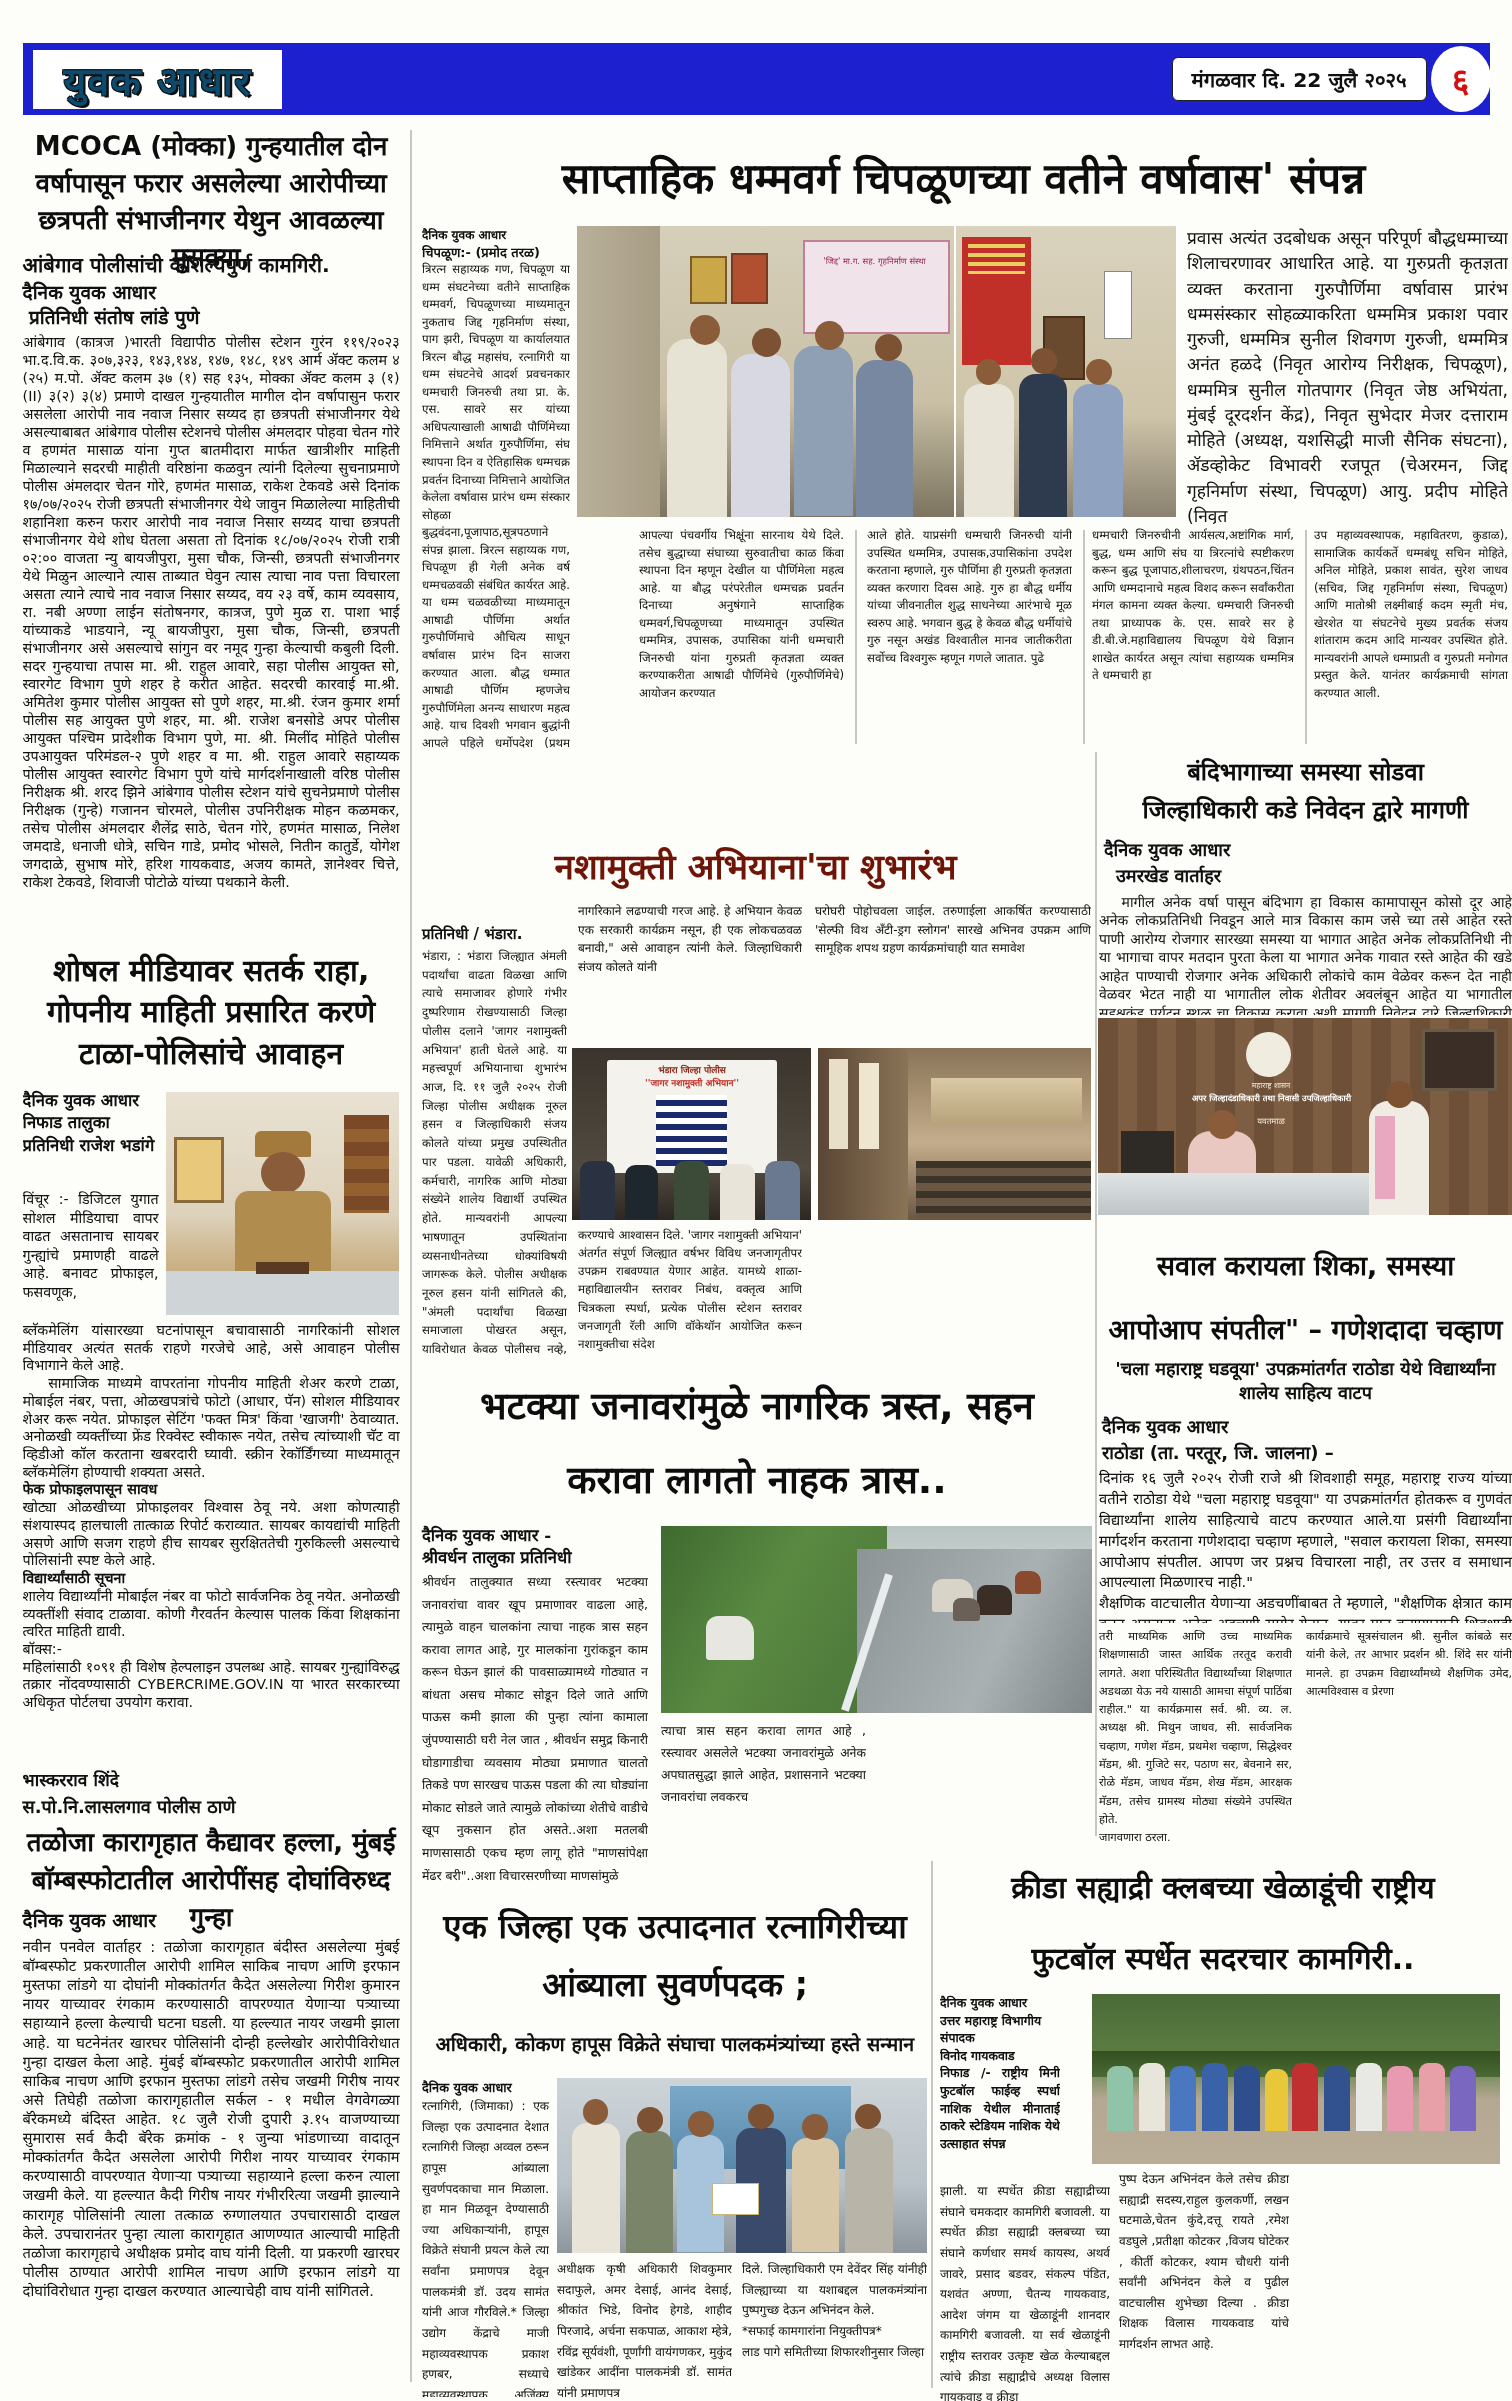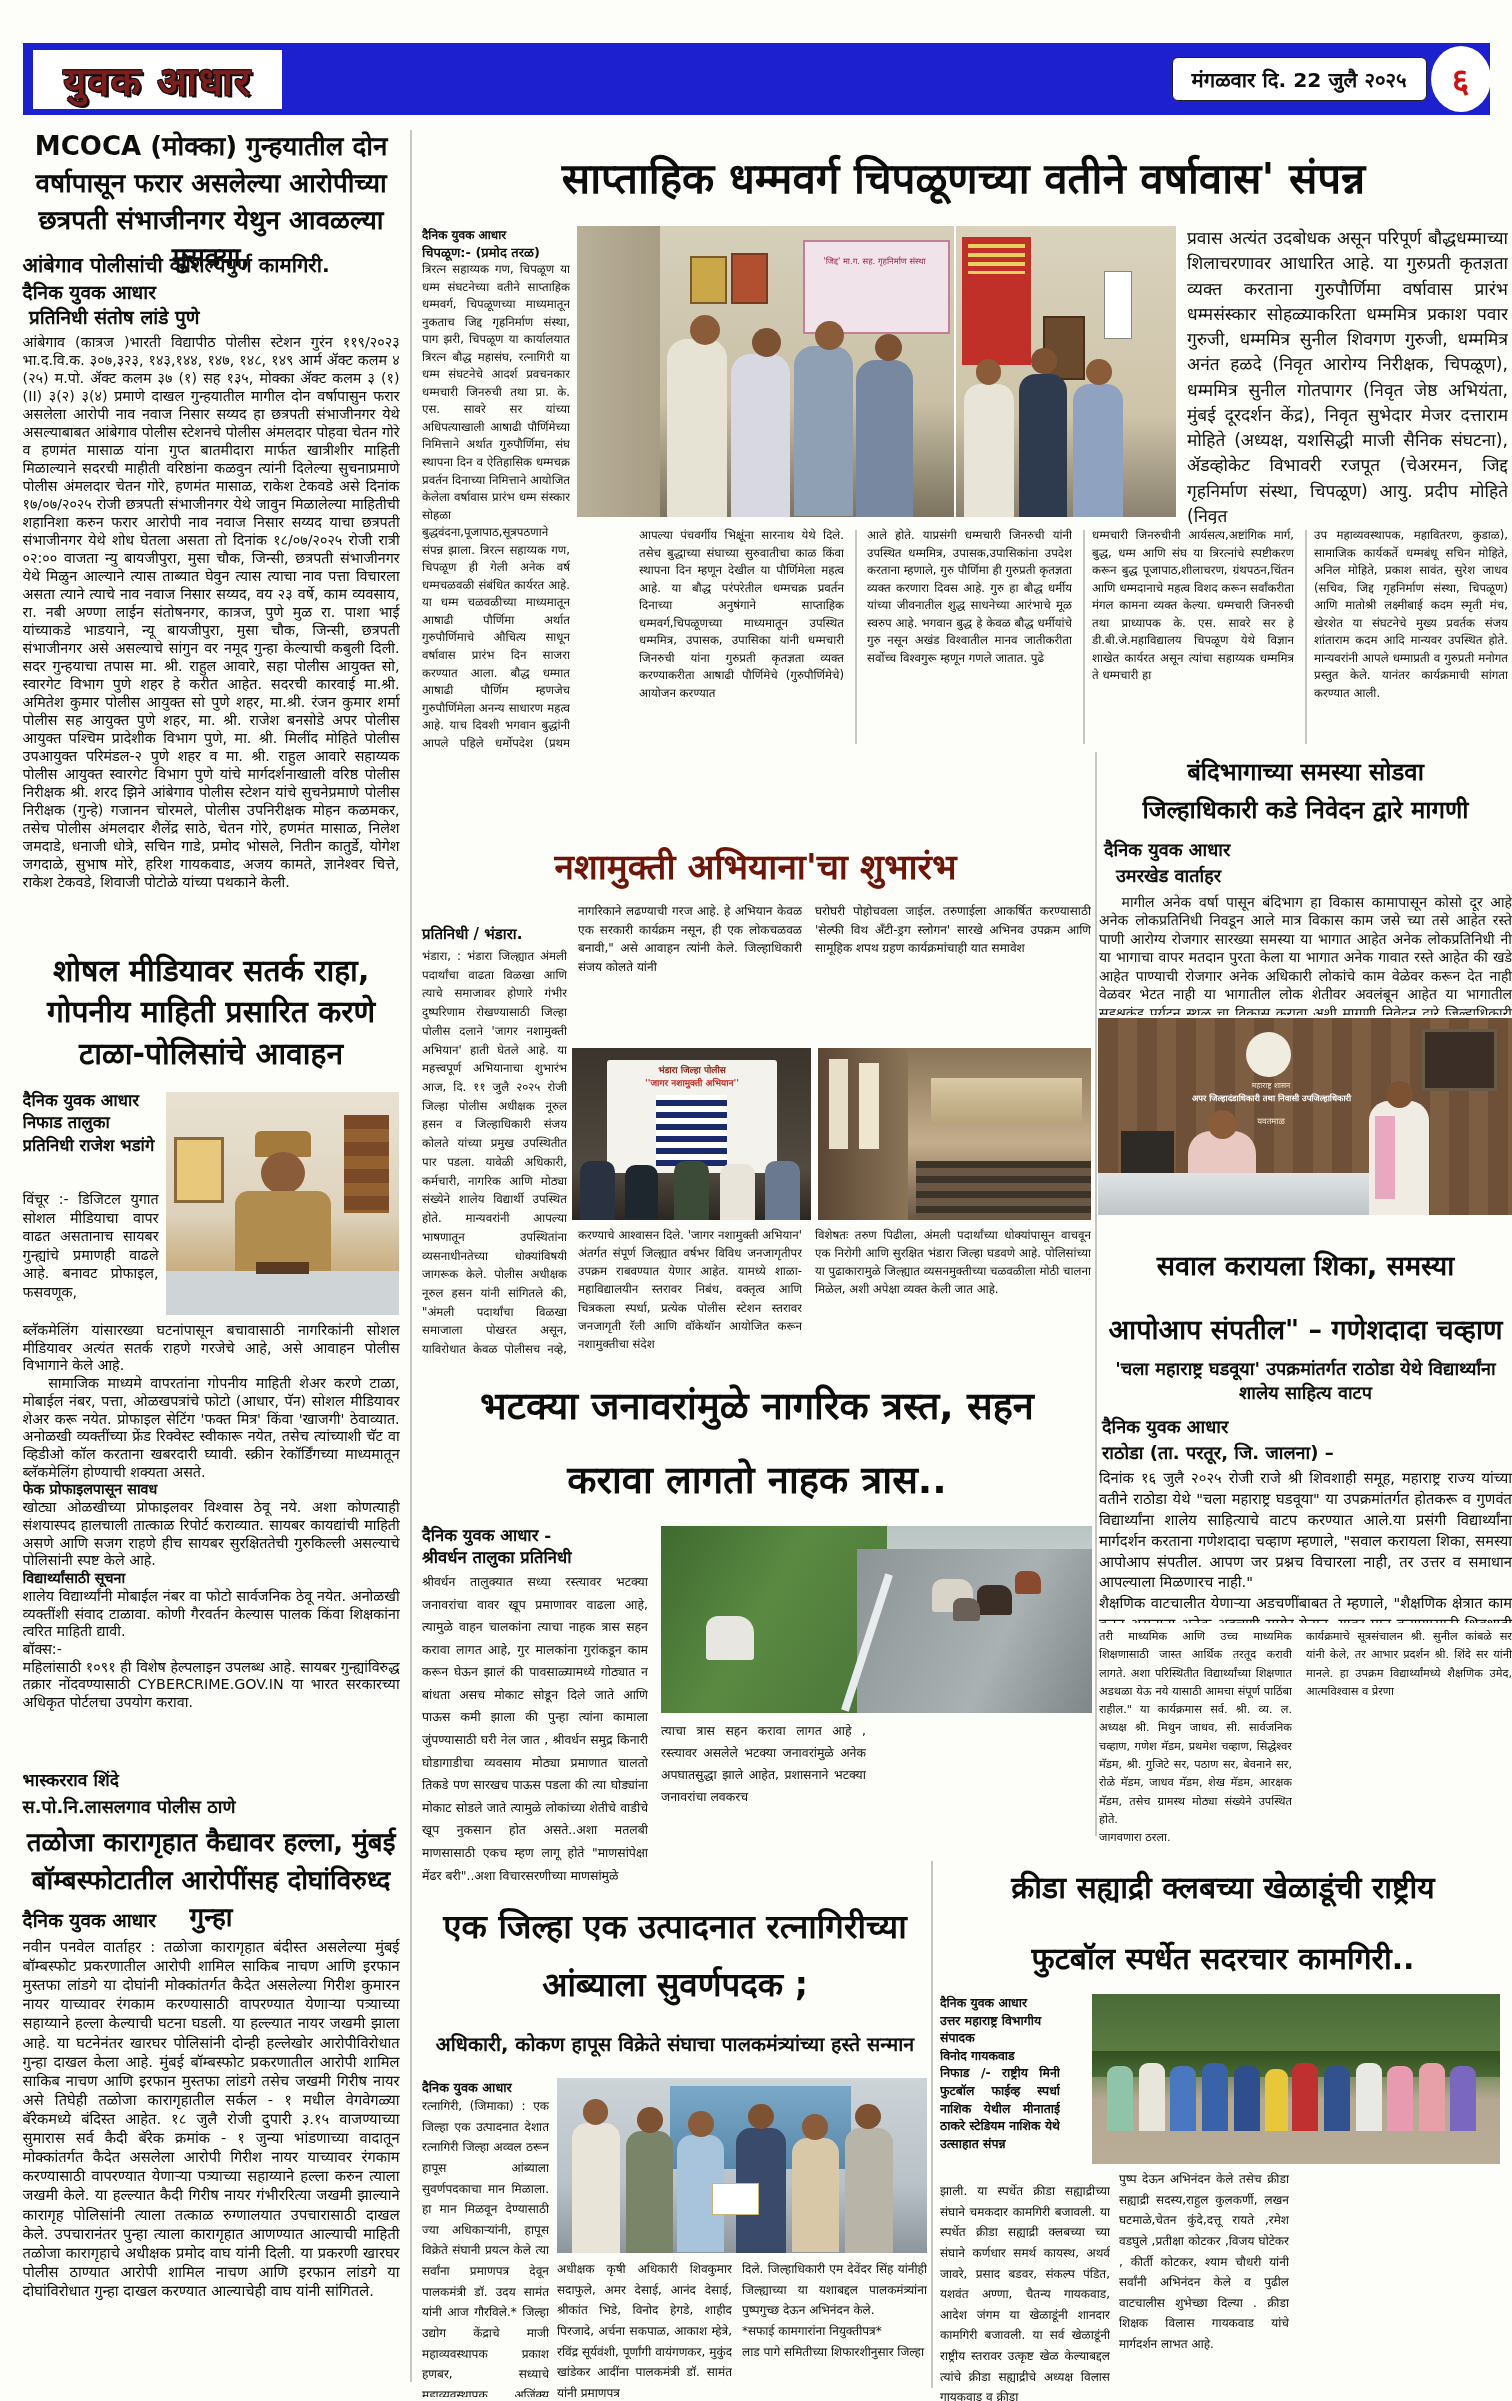--- a/index.html
+++ b/index.html
@@ -12,21 +12,21 @@
   .pre{white-space:pre-line;}
   .clip{overflow:hidden;}
   .rule{position:absolute;background:#c6c6c2;width:1.5px;}
   .hl{font-weight:bold;color:#0d0d0d;}
   .ph{position:absolute;overflow:hidden;background:#cfc8b8;}
   .ph div{position:absolute;}
   .phtxt{font-size:8.3px;color:#fff;text-align:center;line-height:1.3;}
   
   #mast{background:#1c20cf;}
   #logoBox{background:#fff;display:flex;align-items:center;justify-content:center;}
-  #logoTxt{color:#7f1d1d;font-weight:900;font-size:39px;letter-spacing:1.5px;
+  #logoTxt{color:#0c4a6e;font-weight:900;font-size:39px;letter-spacing:1.5px;
            text-shadow:2.3px 2.3px 0 #101010,-0.8px -0.8px 0 #101010,0.8px -0.8px 0 #101010,-0.8px 0.8px 0 #101010;}
   #dateBox{background:#fff;border:1.5px solid #222;border-radius:6px;display:flex;align-items:center;justify-content:center;
            font-size:20.3px;font-weight:bold;}
   #pageOval{background:#fff;border-radius:50%;display:flex;align-items:center;justify-content:center;
             color:#d40f0f;font-size:33px;font-weight:900;}
 </style>
 </head>
 <body>
 
 <div id="page">
@@ -150,21 +150,20 @@
   </div>
   <div class="ph" style="left:818px;top:1048px;width:273px;height:172px;">
     <div style="left:0;top:0;width:100%;height:100%;background:linear-gradient(180deg,#8a7458 0%,#c4ad8c 55%,#6a5844 100%);"></div>
     <div style="left:0;top:0;width:90px;height:172px;background:linear-gradient(90deg,#5a4634,#8a7458);"></div>
     <div style="left:10.5px;top:10.5px;width:19.6px;height:90px;background:#e8dfc8;"></div>
     <div style="left:41px;top:15px;width:19.6px;height:86px;background:#efe6cf;"></div>
     <div style="left:98px;top:113px;width:175px;height:59px;background:repeating-linear-gradient(180deg,#3c3428 0 7.5px,#6a5844 7.5px 15px);"></div>
     <div style="left:113px;top:30px;width:151px;height:45px;background:linear-gradient(180deg,#d9c9a4,#b8a37c);"></div>
   </div>
   <div class="abs just clip" style="left:578px;top:1226px;width:224px;height:136px;font-size:11.7px;line-height:1.55;">करण्याचे आश्वासन दिले. 'जागर नशामुक्ती अभियान' अंतर्गत संपूर्ण जिल्ह्यात वर्षभर विविध जनजागृतीपर उपक्रम राबवण्यात येणार आहेत. यामध्ये शाळा-महाविद्यालयीन स्तरावर निबंध, वक्तृत्व आणि चित्रकला स्पर्धा, प्रत्येक पोलीस स्टेशन स्तरावर जनजागृती रॅली आणि वॉकेथॉन आयोजित करून नशामुक्तीचा संदेश</div>
-  <div class="abs just clip" style="left:815px;top:1226px;width:276px;height:136px;font-size:11.7px;line-height:1.55;">विशेषतः तरुण पिढीला, अंमली पदार्थांच्या धोक्यांपासून वाचवून एक निरोगी आणि सुरक्षित भंडारा जिल्हा घडवणे आहे. पोलिसांच्या या पुढाकारामुळे जिल्ह्यात व्यसनमुक्तीच्या चळवळीला मोठी चालना मिळेल, अशी अपेक्षा व्यक्त केली जात आहे.</div>
 
   <div class="abs hl ctr pre" style="left:422px;top:1369px;width:670px;font-size:38px;line-height:1.95;">भटक्या जनावरांमुळे नागरिक त्रस्त, सहन
 करावा लागतो नाहक त्रास..</div>
   <div class="abs b" style="left:422px;top:1523px;width:249px;font-size:16.6px;">दैनिक युवक आधार -</div>
   <div class="abs b" style="left:422px;top:1545px;width:249px;font-size:16.6px;">श्रीवर्धन तालुका प्रतिनिधी</div>
   <div class="abs just clip" style="left:422px;top:1571px;width:226px;height:327px;font-size:12.4px;line-height:1.82;">श्रीवर्धन तालुक्यात सध्या रस्त्यावर भटक्या जनावरांचा वावर खूप प्रमाणावर वाढला आहे, त्यामुळे वाहन चालकांना त्याचा नाहक त्रास सहन करावा लागत आहे, गुर मालकांना गुरांकडून काम करून घेऊन झालं की पावसाळ्यामध्ये गोठ्यात न बांधता असच मोकाट सोडून दिले जाते आणि पाऊस कमी झाला की पुन्हा त्यांना कामाला जुंपण्यासाठी घरी नेल जात , श्रीवर्धन समुद्र किनारी घोडागाडीचा व्यवसाय मोठ्या प्रमाणात चालतो तिकडे पण सारखच पाऊस पडला की त्या घोड्यांना मोकाट सोडले जाते त्यामुळे लोकांच्या शेतीचे वाडीचे खूप नुकसान होत असते..अशा मतलबी माणसासाठी एकच म्हण लागू होते "माणसांपेक्षा मेंढर बरी"..अशा विचारसरणीच्या माणसांमुळे</div>
   <div class="ph" style="left:661px;top:1526px;width:431px;height:187px;">
     <div style="left:0;top:0;width:100%;height:100%;background:linear-gradient(180deg,#b8c4c2 0%,#cfd8d4 30%,#9aa8a0 100%);"></div>
     <div style="left:0;top:0;width:226px;height:187px;background:linear-gradient(120deg,#3f6a30 0%,#5a8a42 45%,#4a7438 100%);"></div>
     <div style="left:196px;top:22.6px;width:235px;height:164px;background:linear-gradient(115deg,#8d9496 0%,#aab1b2 60%,#7e8688 100%);"></div>

